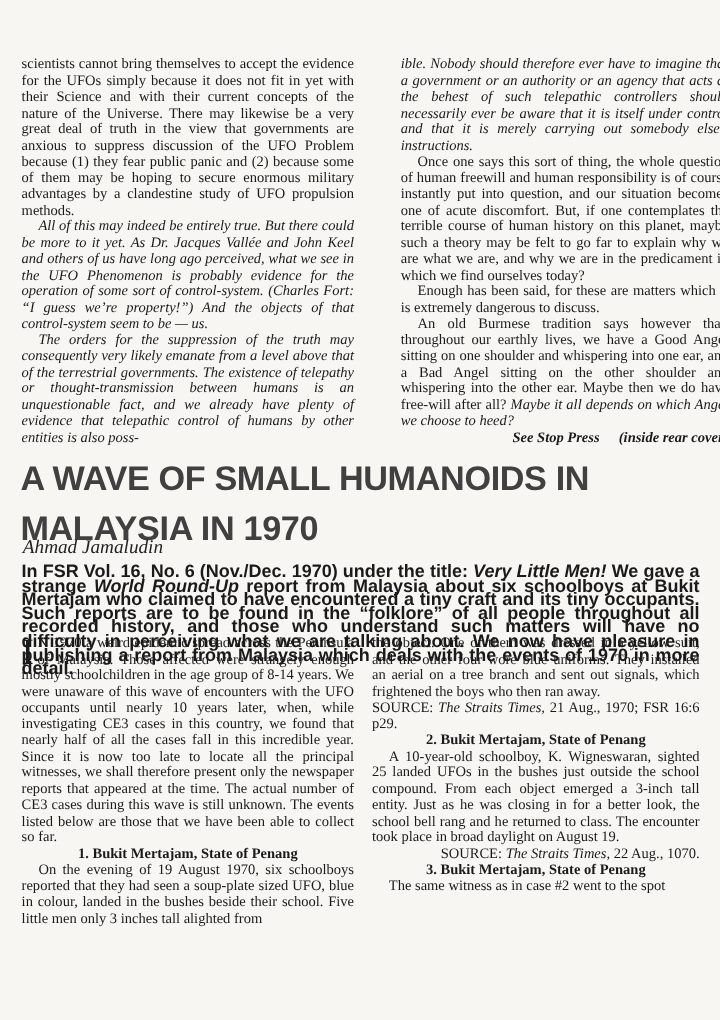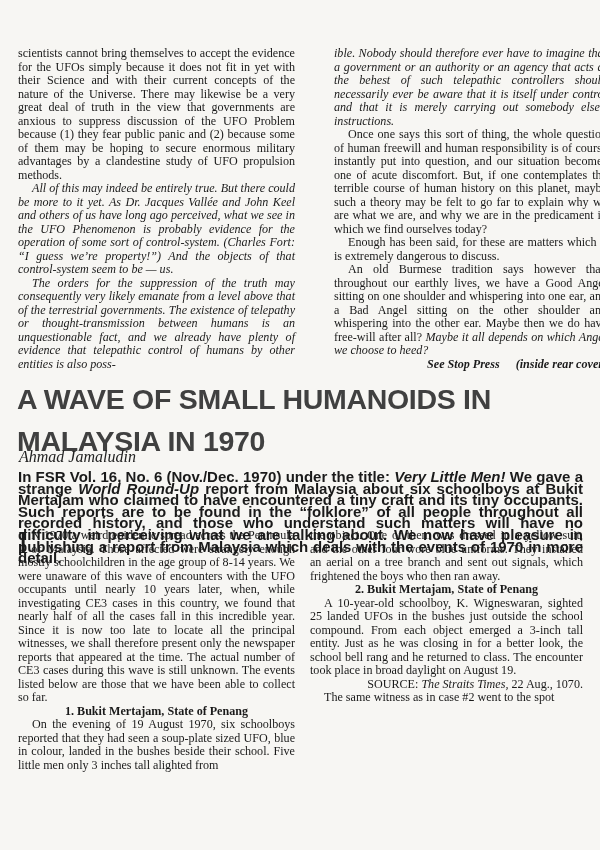--- a/index.html
+++ b/index.html
@@ -84,19 +84,21 @@
   <div class="intro"><span>In FSR Vol. 16, No. 6 (Nov./Dec. 1970) under the title: </span><i>Very Little Men!</i><span> We gave a strange </span><i>World Round-Up</i><span> report from Malaysia about six schoolboys at Bukit Mertajam who claimed to have encountered a tiny craft and its tiny occupants. Such reports are to be found in the “folklore” of all people throughout all recorded history, and those who understand such matters will have no difficulty in perceiving what we are talking about. We now have pleasure in publishing a report from Malaysia which deals with the events of 1970 in more detail.</span></div>
 
   <div class="col bottom-left">
     <p><span class="dropcap">I</span><span>N 1970 a weird epidemic spread across the Peninsula of Malaysia. Those affected were strangely enough mostly schoolchildren in the age group of 8-14 years. We were unaware of this wave of encounters with the UFO occupants until nearly 10 years later, when, while investigating CE3 cases in this country, we found that nearly half of all the cases fall in this incredible year. Since it is now too late to locate all the principal witnesses, we shall therefore present only the newspaper reports that appeared at the time. The actual number of CE3 cases during this wave is still unknown. The events listed below are those that we have been able to collect so far.</span></p>
     <p class="section-head">1. Bukit Mertajam, State of Penang</p>
     <p class="indent">On the evening of 19 August 1970, six schoolboys reported that they had seen a soup-plate sized UFO, blue in colour, landed in the bushes beside their school. Five little men only 3 inches tall alighted from</p>
   </div>
 
   <div class="col bottom-right">
     <p>the object. One of them was dressed in a yellow suit, and the other four wore blue uniforms. They installed an aerial on a tree branch and sent out signals, which frightened the boys who then ran away.</p>
+    <p><span>SOURCE: </span><i>The Straits Times,</i><span> 21 Aug., 1970; FSR 16:6 p29.</span></p>
     <p class="section-head">2. Bukit Mertajam, State of Penang</p>
     <p class="indent">A 10-year-old schoolboy, K. Wigneswaran, sighted 25 landed UFOs in the bushes just outside the school compound. From each object emerged a 3-inch tall entity. Just as he was closing in for a better look, the school bell rang and he returned to class. The encounter took place in broad daylight on August 19.</p>
     <p style="text-align:right"><span>SOURCE: </span><i>The Straits Times,</i><span> 22 Aug., 1070.</span></p>
+    <p class="section-head">3. Bukit Mertajam, State of Penang</p>
     <p class="indent">The same witness as in case #2 went to the spot</p>
   </div>
 
 </div>
 
 </body></html>

